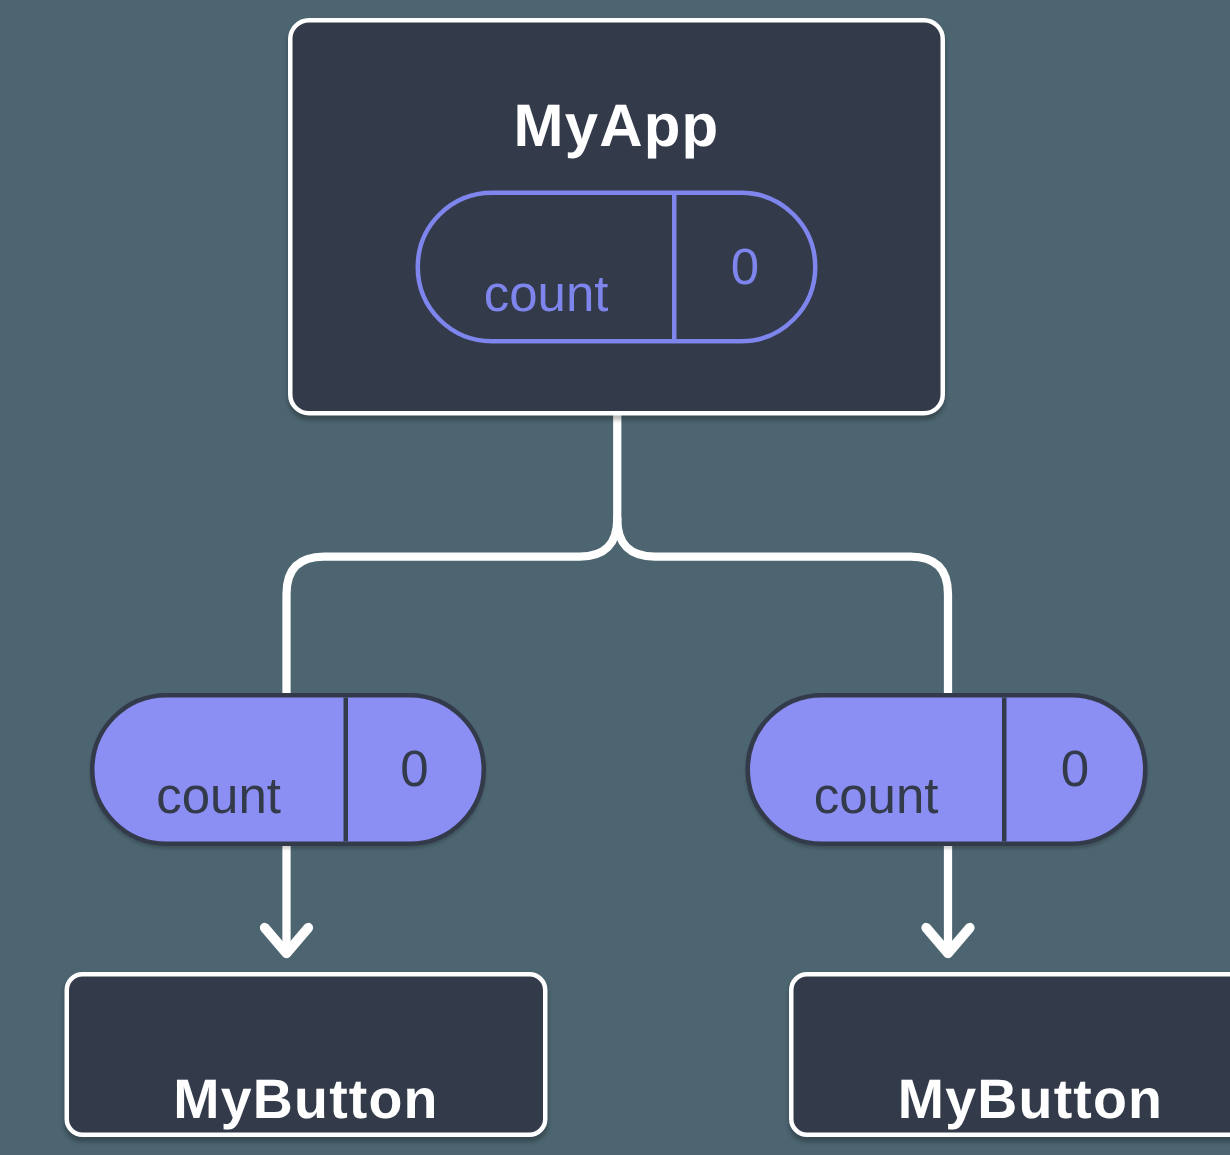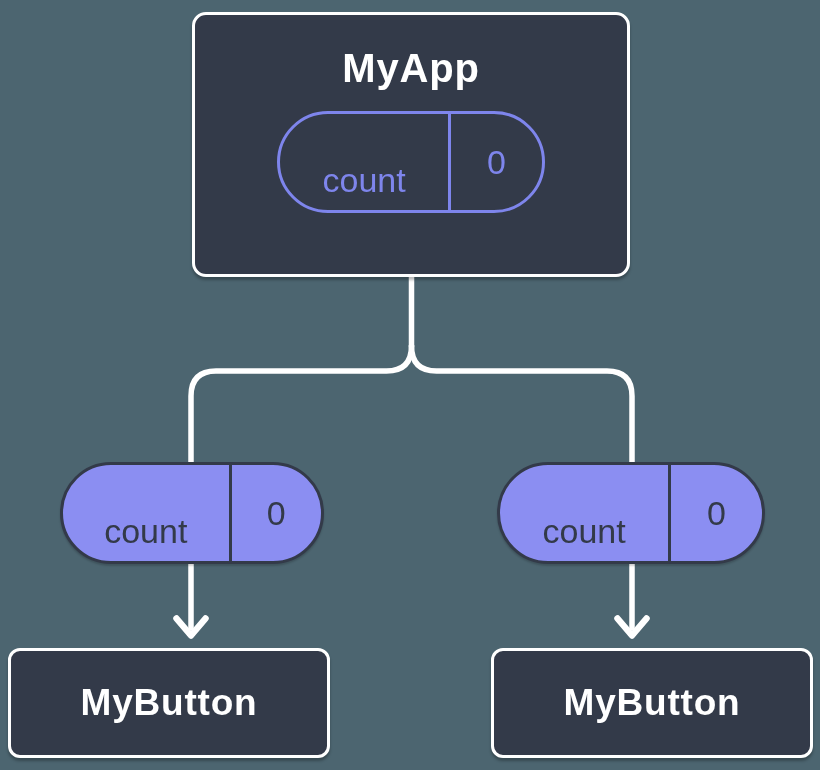--- a/index.html
+++ b/index.html
@@ -47,21 +47,21 @@
   }
 
   .root {
     left: 192px; top: 12px;
     width: 438px; height: 265px;
     border-radius: 14px;
     display: flex;
     flex-direction: column;
     align-items: center;
   }
-  .root .node-title { margin-top: 30px; }
+  .root .node-title { margin-top: 46px; }
   .root .pill { margin-top: 20px; }
 
   .pill {
     display: flex;
     box-sizing: border-box;
     border-radius: 52px;
   }
   .seg {
     display: flex;
     align-items: center;
@@ -84,23 +84,24 @@
     background: var(--pill-fill, #8b8ef2);
     border: 3px solid var(--pill-text-dark, #333a49);
     color: var(--pill-text-dark, #333a49);
     box-shadow: 0 2px 2px rgba(0,0,0,0.18);
   }
   .pill-left  { left: 60px;  top: 462px; width: 264px; height: 102px; }
   .pill-right { left: 497px; top: 462px; width: 268px; height: 102px; }
 
   .leaf {
     display: flex;
-    align-items: center;
+    align-items: flex-end;
     justify-content: center;
     border-radius: 12px;
+    margin-left: 35px;
   }
   .leaf .node-title { font-size: 37px; }
   .leaf-left  { left: 8px;   top: 648px; width: 322px; height: 110px; }
   .leaf-right { left: 491px; top: 648px; width: 322px; height: 110px; }
 </style>
 </head>
 <body>
 
 <div class="stage">
 

